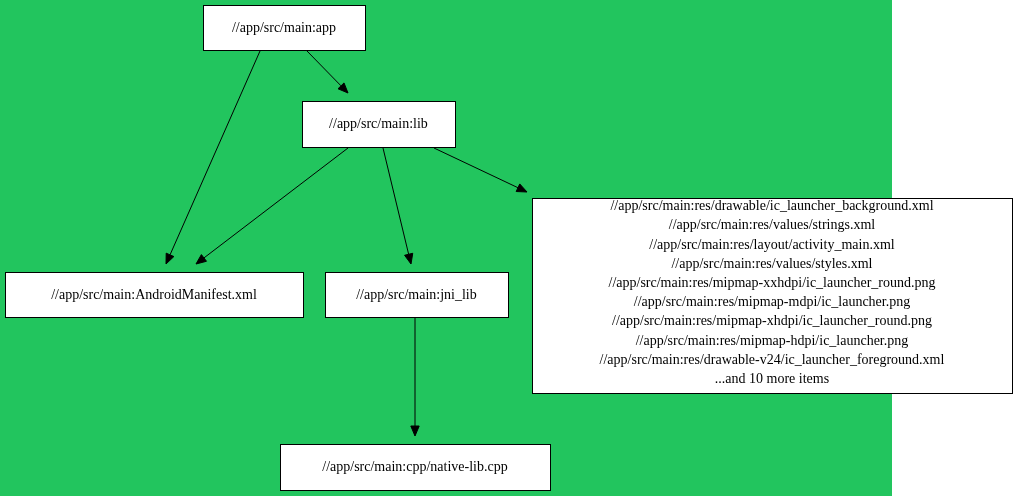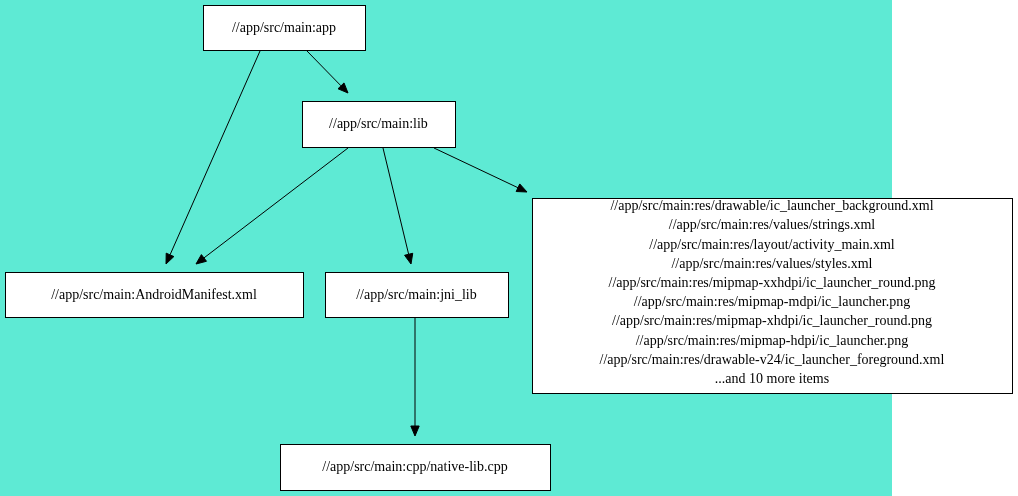--- a/index.html
+++ b/index.html
@@ -10,21 +10,21 @@
   body {
     width: 1018px;
     height: 496px;
     overflow: hidden;
     font-family: "Liberation Serif", "DejaVu Serif", serif;
   }
   #graph {
     position: relative;
     width: 892px;
     height: 496px;
-    background: #5eead4;
+    background: #22c55e;
   }
   svg.graph-svg {
     position: absolute;
     left: 0;
     top: 0;
     width: 1018px;
     height: 496px;
   }
   .node-box {
     fill: #ffffff;

